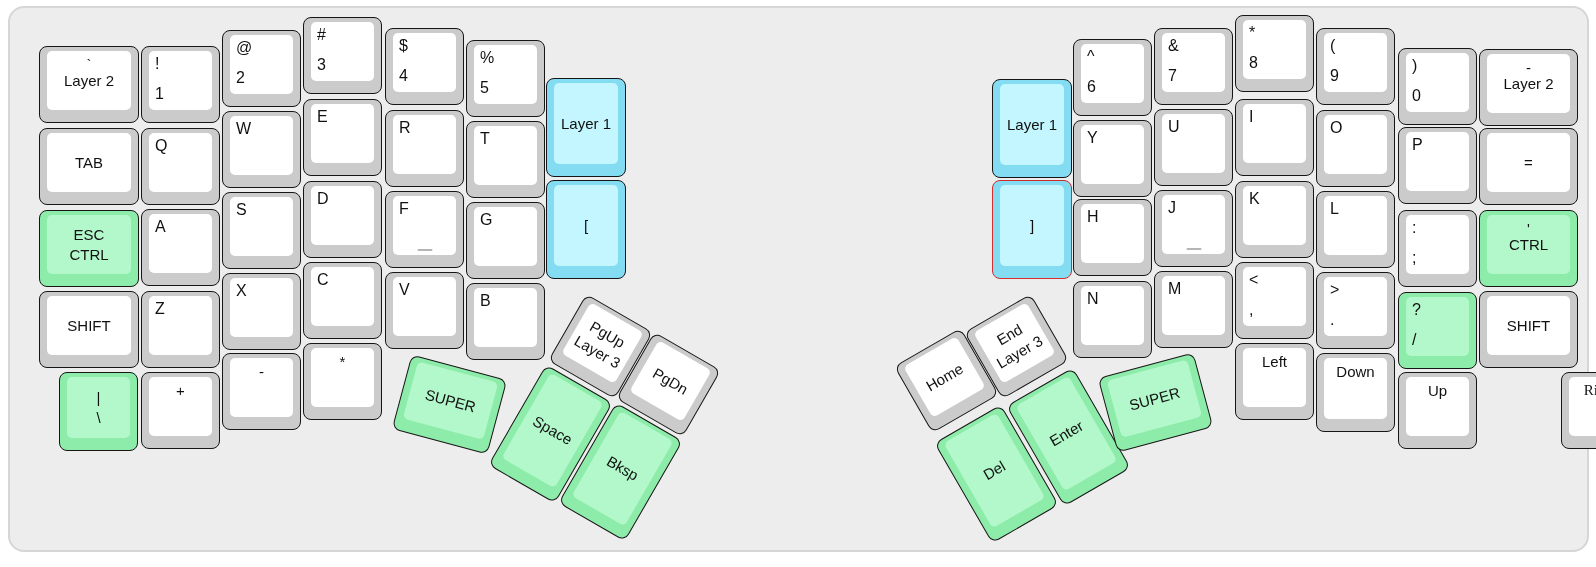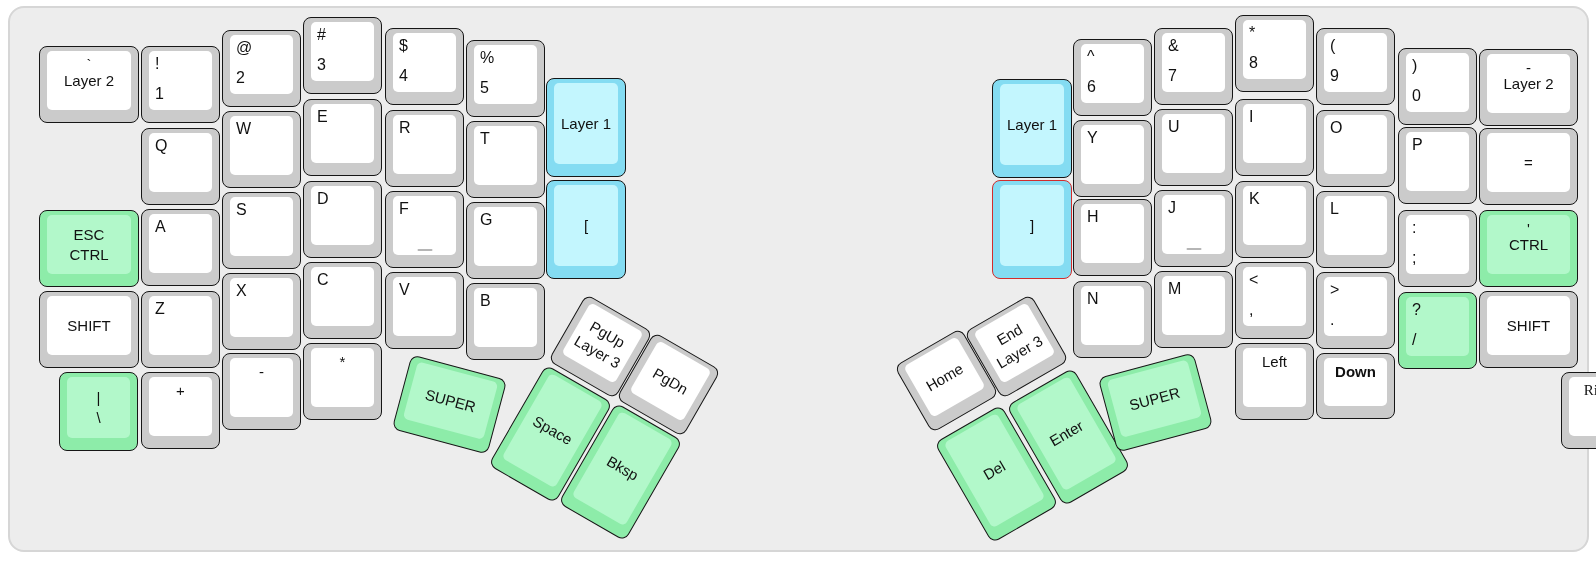--- a/index.html
+++ b/index.html
@@ -27,20 +27,24 @@
 </head>
 <body>
 
 <div class="panel"></div>
 <div class="keyboard">
     <div class="key gray" style="left: 39px; top: 46px; width: 100px; height: 77px;">
       <div class="face"></div>
       <span class="lbl tc">`</span>
       <span class="lbl c">Layer 2</span>
     </div>
+    <div class="key gray" style="left: 39px; top: 128px; width: 100px; height: 77px;">
+      <div class="face"></div>
+      <span class="lbl c">TAB</span>
+    </div>
     <div class="key green" style="left: 39px; top: 210px; width: 100px; height: 77px;">
       <div class="face"></div>
       <span class="lbl c">ESC
 CTRL</span>
     </div>
     <div class="key gray" style="left: 39px; top: 291px; width: 100px; height: 77px;">
       <div class="face"></div>
       <span class="lbl c">SHIFT</span>
     </div>
     <div class="key green" style="left: 59px; top: 372px; width: 79px; height: 79px;">
@@ -251,21 +255,21 @@
     </div>
     <div class="key gray" style="left: 1316px; top: 191px; width: 79px; height: 77px;">
       <div class="face"></div>
       <span class="lbl tl">L</span>
     </div>
     <div class="key gray" style="left: 1316px; top: 272px; width: 79px; height: 77px;">
       <div class="face"></div>
       <span class="lbl tl">&gt;</span>
       <span class="lbl bl">.</span>
     </div>
-    <div class="key gray" style="left: 1316px; top: 353px; width: 79px; height: 66px; font-weight: bold;">
+    <div class="key gray" style="left: 1316px; top: 353px; width: 79px; height: 79px;">
       <div class="face"></div>
       <span class="lbl tc">Down</span>
     </div>
     <div class="key gray" style="left: 1398px; top: 48px; width: 79px; height: 77px;">
       <div class="face"></div>
       <span class="lbl tl">)</span>
       <span class="lbl bl">0</span>
     </div>
     <div class="key gray" style="left: 1398px; top: 127px; width: 79px; height: 77px;">
       <div class="face"></div>
@@ -273,20 +277,24 @@
     </div>
     <div class="key gray" style="left: 1398px; top: 210px; width: 79px; height: 77px;">
       <div class="face"></div>
       <span class="lbl tl">:</span>
       <span class="lbl bl">;</span>
     </div>
     <div class="key green" style="left: 1398px; top: 292px; width: 79px; height: 77px;">
       <div class="face"></div>
       <span class="lbl tl">?</span>
       <span class="lbl bl">/</span>
+    </div>
+    <div class="key gray" style="left: 1398px; top: 372px; width: 79px; height: 77px;">
+      <div class="face"></div>
+      <span class="lbl tc">Up</span>
     </div>
     <div class="key gray" style="left: 1479px; top: 49px; width: 99px; height: 77px;">
       <div class="face"></div>
       <span class="lbl tc">-</span>
       <span class="lbl c">Layer 2</span>
     </div>
     <div class="key gray" style="left: 1479px; top: 128px; width: 99px; height: 77px;">
       <div class="face"></div>
       <span class="lbl c">=</span>
     </div>

